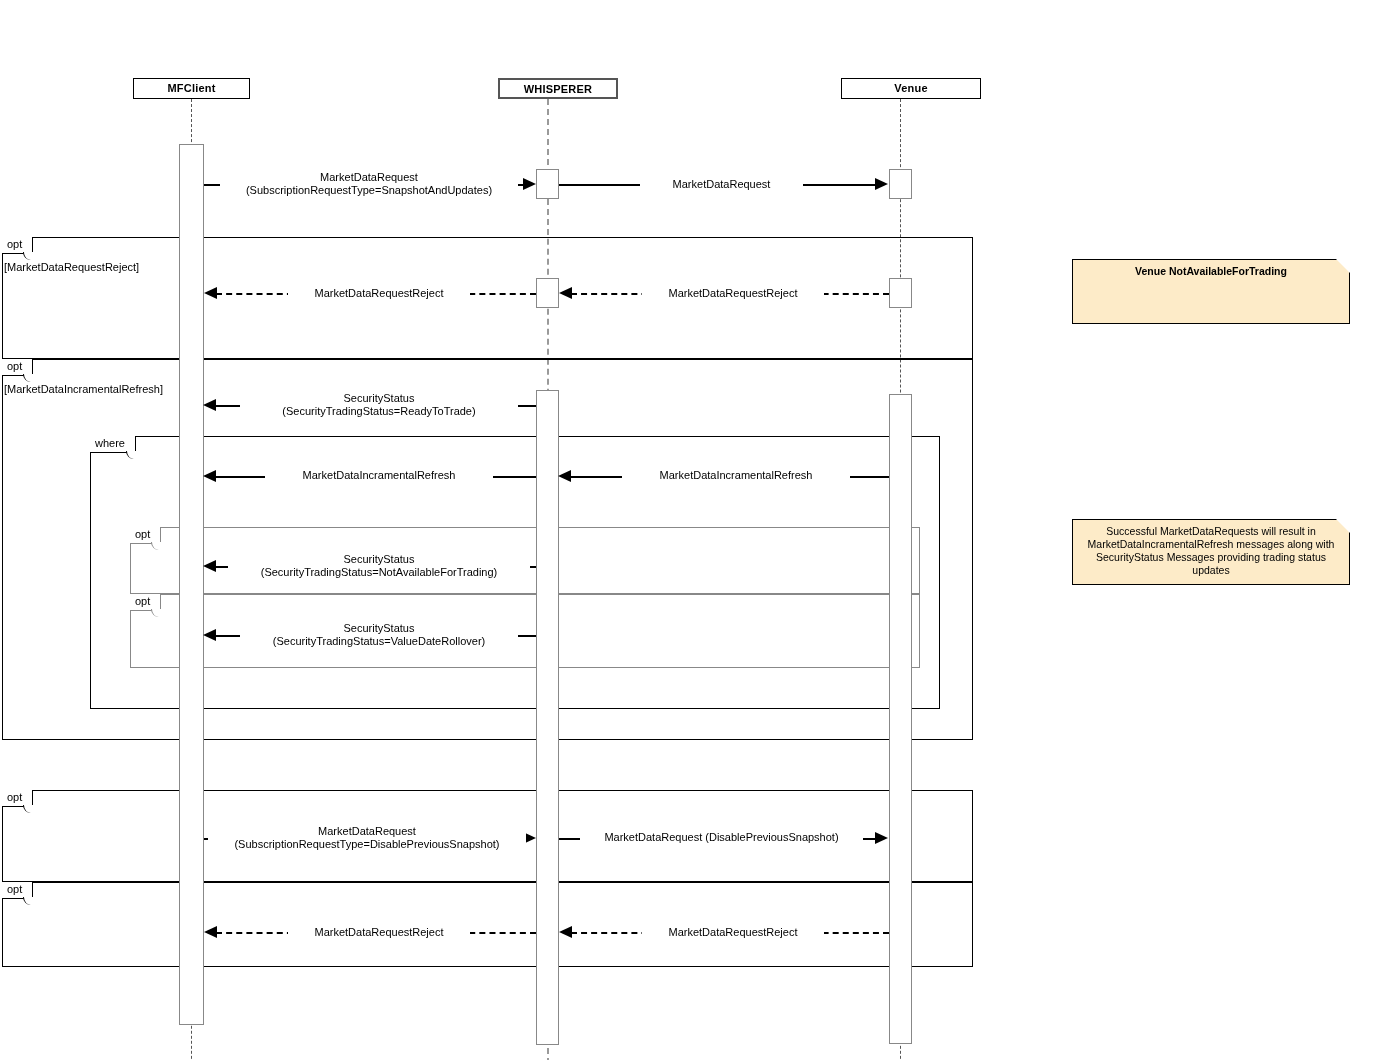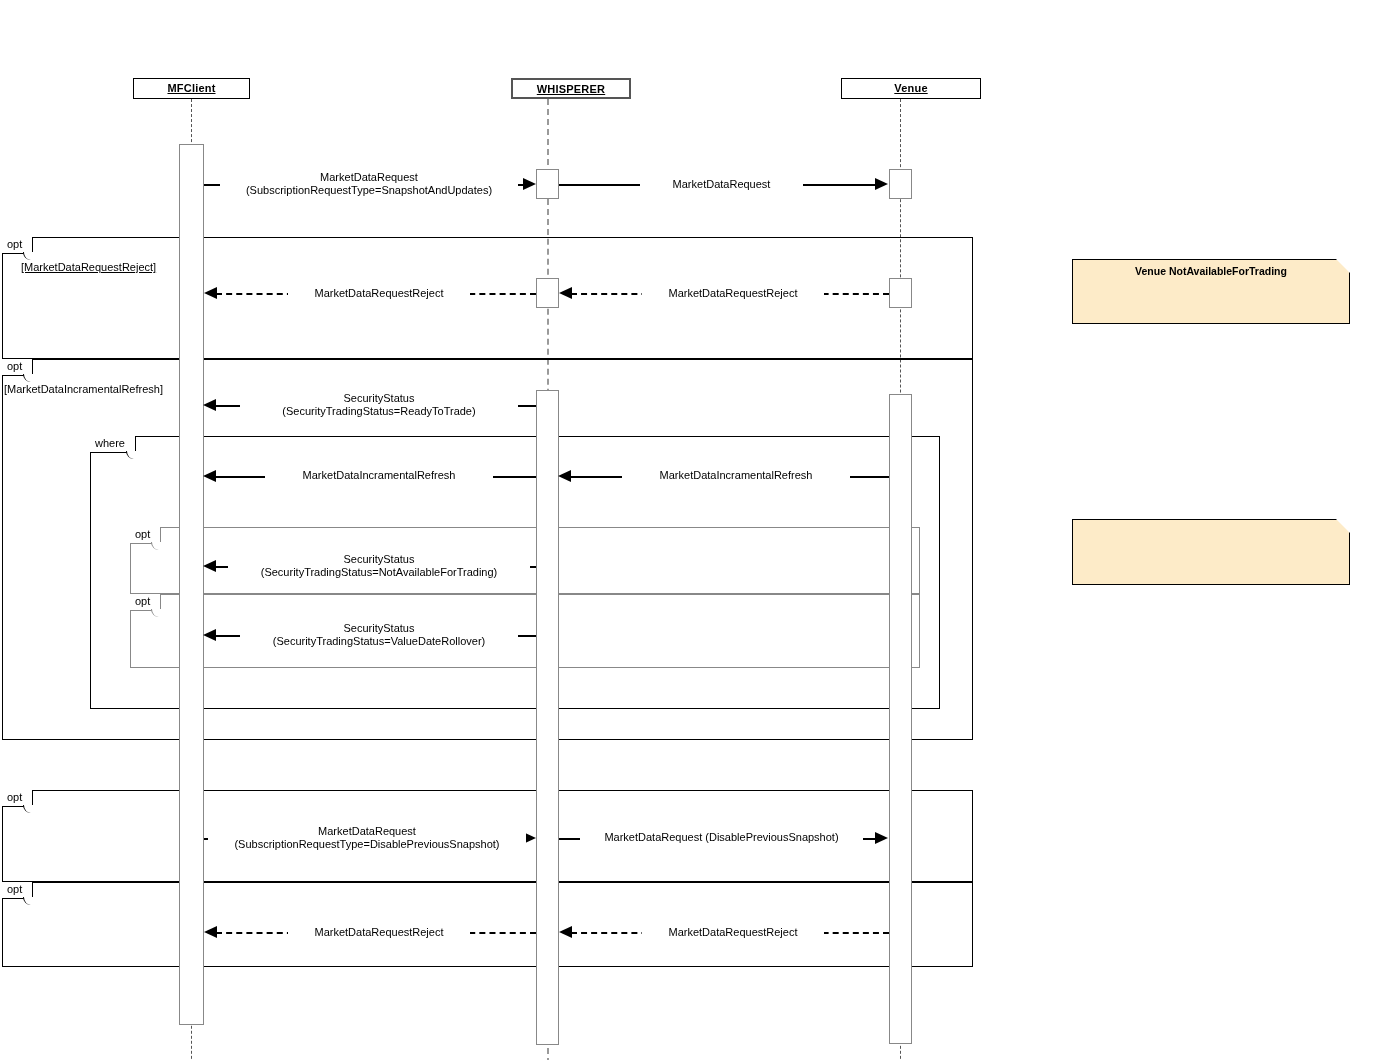--- a/index.html
+++ b/index.html
@@ -25,21 +25,20 @@
     box-sizing: border-box;
     border: 1px solid #000;
     background: #fff;
     text-align: center;
     font-size: 11px;
     line-height: 19px;
     height: 21px;
     z-index: 20;
   }
   .participant-box span {
-    text-decoration: underline;
     font-weight: 600;
     letter-spacing: .2px;
   }
   .lifeline {
     position: absolute;
     width: 0;
     border-left: 1px dashed #555;
     z-index: 1;
   }
   .lifeline.thick {
@@ -168,21 +167,21 @@
 <body>
 
 <div id="canvas">
 
   <div class="lifeline" style="left:191px; top:99px; height:1045px;"></div>
   <div class="lifeline thick" style="left:547px; top:99px; height:1045px;"></div>
   <div class="lifeline" style="left:900px; top:99px; height:1045px;"></div>
 
   <div class="frag" style="left:2px; top:237px; width:971px; height:122px;"></div>
   <div class="frag-label" style="left:2px; top:237px;">opt</div>
-  <div class="frag-guard" style="left:21px; top:261px;text-decoration:underline;">[MarketDataRequestReject]</div>
+  <div class="frag-guard" style="left:4px; top:261px;">[MarketDataRequestReject]</div>
 
   <div class="frag" style="left:2px; top:359px; width:971px; height:381px;"></div>
   <div class="frag-label" style="left:2px; top:359px;">opt</div>
   <div class="frag-guard" style="left:4px; top:383px;">[MarketDataIncramentalRefresh]</div>
 
   <div class="frag" style="left:90px; top:436px; width:850px; height:273px;"></div>
   <div class="frag-label" style="left:90px; top:436px;">where</div>
 
   <div class="frag gray" style="left:130px; top:527px; width:790px; height:67px;"></div>
   <div class="frag-label gray" style="left:130px; top:527px;">opt</div>
@@ -202,21 +201,21 @@
   <div class="activation" style="left:536px; top:278px; width:23px; height:30px;"></div>
   <div class="activation" style="left:536px; top:390px; width:23px; height:655px;"></div>
 
   <div class="activation" style="left:889px; top:169px; width:23px; height:30px;"></div>
   <div class="activation" style="left:889px; top:278px; width:23px; height:30px;"></div>
   <div class="activation" style="left:889px; top:394px; width:23px; height:650px;"></div>
 
   <div class="participant-box" style="left:133px; top:78px; width:117px;">
     <span>MFClient</span>
   </div>
-  <div class="participant-box" style="left:511px; top:78px; width:120px; border:2px solid #555;">
+  <div class="participant-box" style="left:498px; top:78px; width:120px; border:2px solid #555;">
     <span>WHISPERER</span>
   </div>
   <div class="participant-box" style="left:841px; top:78px; width:140px;">
     <span>Venue</span>
   </div>
 
   <div class="msg-line solid" style="left:204px; top:184px; width:324px;"></div>
   <div class="arrowhead right" style="left:523px; top:178px;"></div>
   <div class="msg-label" style="left:220px; top:171px; width:292px;">MarketDataRequest
 (SubscriptionRequestType=SnapshotAndUpdates)</div>
@@ -273,16 +272,17 @@
   <div class="arrowhead open-left" style="left:559px; top:926px;"></div>
   <div class="msg-label" style="left:642px; top:926px; width:176px;">MarketDataRequestReject</div>
 
   <div class="note" style="left:1072px; top:259px; width:278px; height:65px;">
     <div class="note-fold-tri"></div>
     <span class="note-title">Venue NotAvailableForTrading</span>
   </div>
 
   <div class="note" style="left:1072px; top:519px; width:278px; height:66px;">
     <div class="note-fold-tri"></div>
+    <span>Successful MarketDataRequests will result in MarketDataIncramentalRefresh messages along with SecurityStatus Messages providing trading status updates</span>
   </div>
 
 
 </div>
 
 </body></html>

